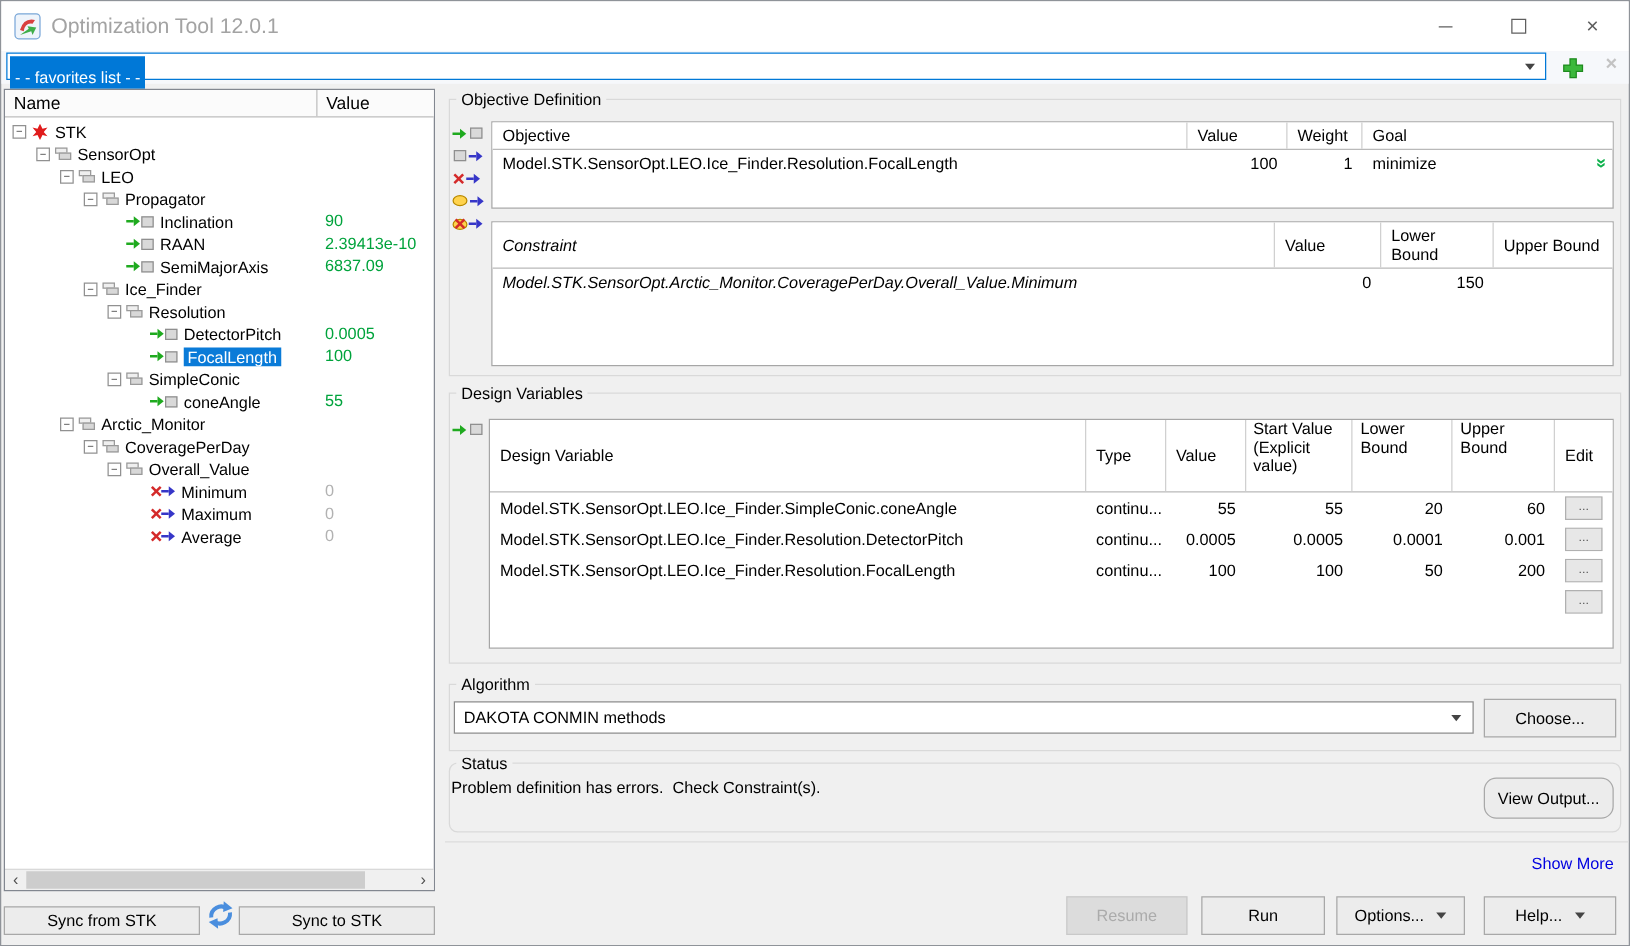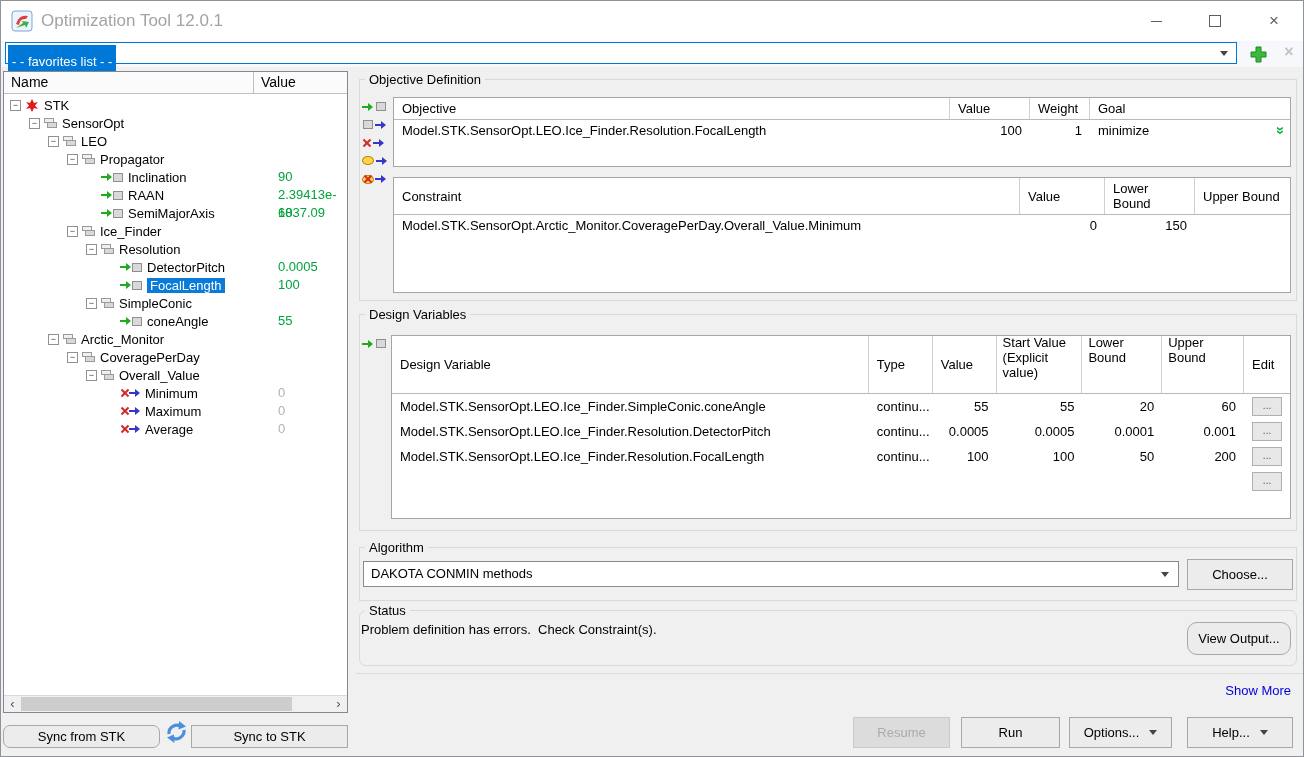--- a/index.html
+++ b/index.html
@@ -30,21 +30,21 @@
   .th-name{width:250px;border-right:1px solid #bfbfbf;box-sizing:border-box;padding:2px 7px;font-size:14px;}
   .th-value{flex:1;padding:2px 7px;font-size:14px;}
   .tree-body{position:absolute;left:0;top:24px;right:0;bottom:18px;overflow:hidden;}
   .trow{position:relative;height:18px;}
   .tname{position:absolute;left:0;top:0;height:18px;display:flex;align-items:center;white-space:nowrap;}
   .expander{display:inline-block;width:9px;height:9px;border:1px solid #919191;box-sizing:content-box;font-size:9px;line-height:8px;text-align:center;color:#404040;background:#fff;margin-right:4px;flex:0 0 auto;}
   .spacer{display:inline-block;width:15px;flex:0 0 auto;}
   .tic{display:inline-flex;align-items:center;margin-right:5px;flex:0 0 auto;}
   .tlabel{font-size:13px;color:#000;}
   .tlabel.sel{background:#0a7bd8;color:#fff;padding:0 3px;}
-  .tval{position:absolute;left:268px;top:0;height:18px;line-height:18px;font-size:13px;padding-left:6px;}
+  .tval{position:absolute;left:250px;top:0;height:18px;line-height:18px;font-size:13px;padding-left:6px;}
   .tval.g{color:#00a33c;}
   .tval.gy{color:#b2b2b2;}
 
   
   .hscroll{position:absolute;left:0;bottom:0;width:100%;height:17px;background:#f0f0f0;border-top:1px solid #d9d9d9;box-sizing:border-box;}
   .sc-arrow{position:absolute;top:0;width:17px;height:16px;text-align:center;line-height:15px;color:#505050;font-size:13px;}
   .sc-thumb{position:absolute;left:17px;top:1px;width:271px;height:14px;background:#cdcdcd;}
 
   
   .btn{position:absolute;background:#ececec;border:1px solid #a8a8a8;box-sizing:border-box;font-size:13px;color:#000;display:flex;align-items:center;justify-content:center;cursor:pointer;}
@@ -85,21 +85,21 @@
   .cell{box-sizing:border-box;padding:3px 8px;white-space:nowrap;overflow:hidden;}
   .cell.num{text-align:right;}
   .goal-ch{position:absolute;right:5px;top:2px;display:inline-block;transform:rotate(90deg);color:#0db14b;font-weight:bold;font-size:15px;}
   .edit-btn{background:#e7e7e7;border:1px solid #b0b0b0;box-sizing:border-box;width:31px;height:19px;font-size:10px;color:#555;text-align:center;line-height:16px;cursor:pointer;}
   .dv-row{display:flex;align-items:center;height:25px;font-size:13px;}
   .dvc{box-sizing:border-box;padding:0 8px;white-space:nowrap;overflow:hidden;}
   .dvc.num{text-align:right;}
 
   
   .o-name{flex:1;} .o-val{width:80px;} .o-wt{width:60px;} .o-goal{width:200px;position:relative;}
-  .k-name{flex:1;} .k-val{width:85px;} .k-low{width:90px;} .k-up{width:95px;}
+  .k-name{flex:1;font-style:italic;} .k-val{width:85px;} .k-low{width:90px;} .k-up{width:95px;}
   .d-name{width:478px;} .d-type{width:64px;} .d-val{width:64px;} .d-start{width:86px;} .d-low{width:80px;} .d-up{width:82px;} .d-edit{width:46px;display:flex;justify-content:center;}
 
   
   .algo-combo{position:absolute;left:362px;top:560px;width:816px;height:26px;background:#fff;border:1px solid #8a8a8a;box-sizing:border-box;}
   .algo-combo .txt{position:absolute;left:7px;top:4px;font-size:13px;}
   .algo-combo .combo-arrow{position:absolute;right:9px;top:10px;}
 
   .status-msg{position:absolute;left:360px;top:621px;font-size:13px;white-space:pre;}
   .show-more{position:absolute;left:1190px;top:682px;width:100px;text-align:right;font-size:13px;color:#0000e0;cursor:pointer;}
   .divline{position:absolute;left:355px;top:672px;width:949px;height:1px;background:#dcdcdc;}
@@ -350,21 +350,21 @@
           <div class="tval gy">0</div>
         </div>
       </div>
     <div class="hscroll">
       <span class="sc-arrow" style="left:0;">‹</span>
       <span class="sc-thumb"></span>
       <span class="sc-arrow" style="right:0;">›</span>
     </div>
   </div>
 
-  <div class="btn" style="left:2px;top:724px;width:157px;height:23px;border-radius:7px;">Sync from STK</div>
+  <div class="btn" style="left:2px;top:724px;width:157px;height:23px;">Sync from STK</div>
   <span class="abs" style="left:163px;top:719px;">
     <svg width="25" height="24" viewBox="0 0 25 24">
       <path d="M5 14 A 8 8 0 0 1 18 7" fill="none" stroke="#4a8ede" stroke-width="3.2"></path>
       <polygon points="15,1 22,6.5 14.5,9.5" fill="#4a8ede"></polygon>
       <path d="M20 10 A 8 8 0 0 1 7 17" fill="none" stroke="#4a8ede" stroke-width="3.2"></path>
       <polygon points="10,14.5 3,17.5 10.5,23" fill="#4a8ede"></polygon>
     </svg>
   </span>
   <div class="btn" style="left:190px;top:724px;width:157px;height:23px;">Sync to STK</div>
 

